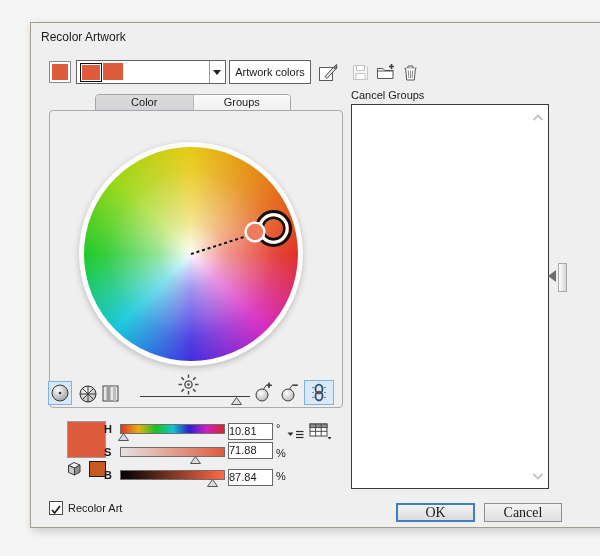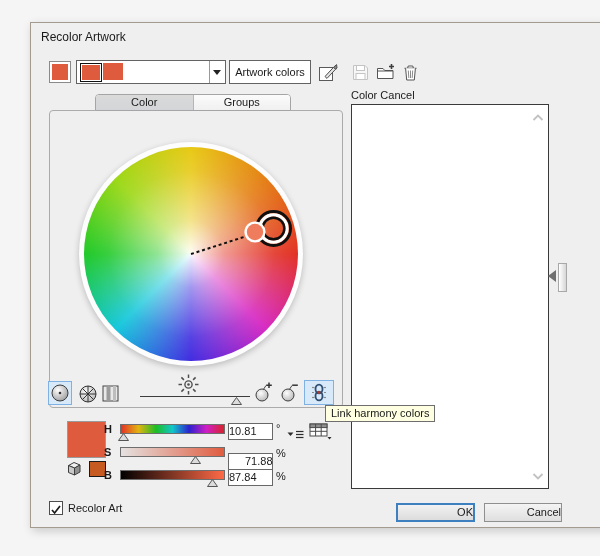--- a/index.html
+++ b/index.html
@@ -52,37 +52,37 @@
   .hsb-label{width:12px;font-size:11px;font-weight:bold;}
   .lab-h{left:73px;top:400px;}  .lab-s{left:73px;top:423px;}  .lab-b{left:73px;top:446px;}
   .slider-wrap{width:105px;height:18px;}
   .wrap-h{left:89px;top:401px;} .wrap-s{left:89px;top:424px;} .wrap-b{left:89px;top:447px;}
   .bar{position:absolute;left:0;top:0;width:103px;height:8px;border:1px solid #6e6e6e;}
   .bar-h{background:linear-gradient(to right,#e33126 0%,#e2b412 17%,#1dbd25 34%,#13c6c9 50%,#2c22cf 66%,#cf1ec4 83%,#d8242a 100%);}
   .bar-s{background:linear-gradient(to right,#e4e2e1 0%,#e05c3f 100%);}
   .bar-b{background:linear-gradient(to right,#000 0%,#ff6a47 100%);}
   .bar-handle{position:absolute;top:9px;}
   .val-box{width:45px;height:17px;background:#fff;border:1px solid #686868;box-sizing:border-box;font-size:11px;text-align:left;line-height:15px;}
-  .val-h{left:197px;top:400px;} .val-s{left:197px;top:430px;padding-left:16px;} .val-b{left:197px;top:446px;}
+  .val-h{left:197px;top:400px;} .val-s{left:197px;top:419px;} .val-b{left:197px;top:446px;}
   .unit{font-size:11px;}
   .unit-h{left:245px;top:399px;} .unit-s{left:245px;top:424px;} .unit-b{left:245px;top:447px;}
   .menu-btn{left:256px;top:403px;width:17px;height:11px;}
   .grid-btn{left:278px;top:400px;width:23px;height:17px;}
   
   .cg-label{left:320px;top:66px;font-size:11px;}
   .cg-list{left:320px;top:81px;width:198px;height:385px;background:#fff;border:1px solid #3a3a3a;box-sizing:border-box;}
   .chev{position:absolute;right:4px;}
   .chev-up{top:9px;} .chev-down{bottom:8px;}
   
   .collapse-bar{left:527px;top:240px;width:9px;height:29px;background:linear-gradient(to right,#ffffff,#d6d6d6);border:1px solid #a8a8a8;box-sizing:border-box;}
   .collapse-tri{left:517px;top:247px;width:0;height:0;border-top:6px solid transparent;border-bottom:6px solid transparent;border-right:8px solid #6f6f6f;}
   
   .chk{left:18px;top:478px;width:14px;height:14px;background:#fff;border:1px solid #4d4d4d;box-sizing:border-box;}
   .chk-label{left:37px;top:479px;font-size:11px;}
-  .btn{font-size:11px;text-align:right;box-sizing:border-box;}
+  .btn{font-size:14px;text-align:center;box-sizing:border-box;font-family:Liberation Serif, serif;}
   .btn-ok{left:365px;top:480px;width:79px;height:19px;border:2px solid #3e7fbf;background:linear-gradient(#f2f2f2,#dcdcdc);line-height:15px;}
   .btn-cancel{left:453px;top:480px;width:78px;height:19px;border:1px solid #8f8f8f;background:linear-gradient(#f4f4f4,#dfdfdf);line-height:17px;}
 </style>
 </head>
 <body>
 
 <div class="stage">
   <div class="dialog">
 
     <div class="abs title">Recolor Artwork</div>
@@ -236,21 +236,20 @@
             <line x1="13" y1="9.5" x2="15" y2="9.5"></line>
           <line x1="1" y1="14.5" x2="3.5" y2="14.5"></line>
             <line x1="12.5" y1="14.5" x2="15" y2="14.5"></line>
         </g>
         <ellipse cx="8" cy="6" rx="3.5" ry="4.4" fill="none" stroke="#2e4e74" stroke-width="1.8"></ellipse>
         <ellipse cx="8" cy="13" rx="3.5" ry="4.4" fill="none" stroke="#2e4e74" stroke-width="1.8"></ellipse>
         <circle cx="8" cy="9.5" r="1.4" fill="#b03a2e"></circle>
       </svg>
     </div>
 
-    <div class="abs tooltip">Link harmony colors</div>
 
     <div class="abs big-swatch" style="background: rgb(222, 92, 61);"></div>
     <div class="abs cube">
       <svg width="21" height="18" viewBox="0 0 21 18">
         <path d="M4.5 5.5 L10 2.5 L16 5 L10.5 8 Z" fill="#efefef" stroke="#3d3d3d"></path>
         <path d="M4.5 5.5 L10.5 8 V15 L4.5 12.5 Z" fill="#c9c9c9" stroke="#3d3d3d"></path>
         <path d="M16 5 V12 L10.5 15 V8 Z" fill="#8f8f8f" stroke="#3d3d3d"></path>
       </svg>
     </div>
     <div class="abs small-swatch" style="background: rgb(199, 90, 33);"></div>
@@ -301,21 +300,21 @@
         <rect x="1" y="1" width="17" height="3.6" fill="#8e8e8e" stroke="#4a4a4a"></rect>
         <g stroke="#4a4a4a">
             <line x1="6.6" y1="1" x2="6.6" y2="13"></line>
             <line x1="12.2" y1="1" x2="12.2" y2="13"></line>
             <line x1="1" y1="8.3" x2="18" y2="8.3"></line>
           </g>
         <path d="M18.5 14 H22.5 L20.5 16.5 Z" fill="#2e2e2e"></path>
       </svg>
     </div>
 
-    <div class="abs cg-label">Color Cancel</div>
+    <div class="abs cg-label">Cancel Groups</div>
     <div class="abs cg-list">
       <svg class="chev chev-up" width="12" height="8" viewBox="0 0 12 8">
           <polyline points="1.5,6 6,1.5 10.5,6" fill="none" stroke="#c2c2c2" stroke-width="1.8"></polyline>
         </svg>
       <svg class="chev chev-down" width="12" height="8" viewBox="0 0 12 8">
           <polyline points="1.5,2 6,6.5 10.5,2" fill="none" stroke="#c2c2c2" stroke-width="1.8"></polyline>
         </svg>
     </div>
 
     <div class="abs collapse-tri"></div>

